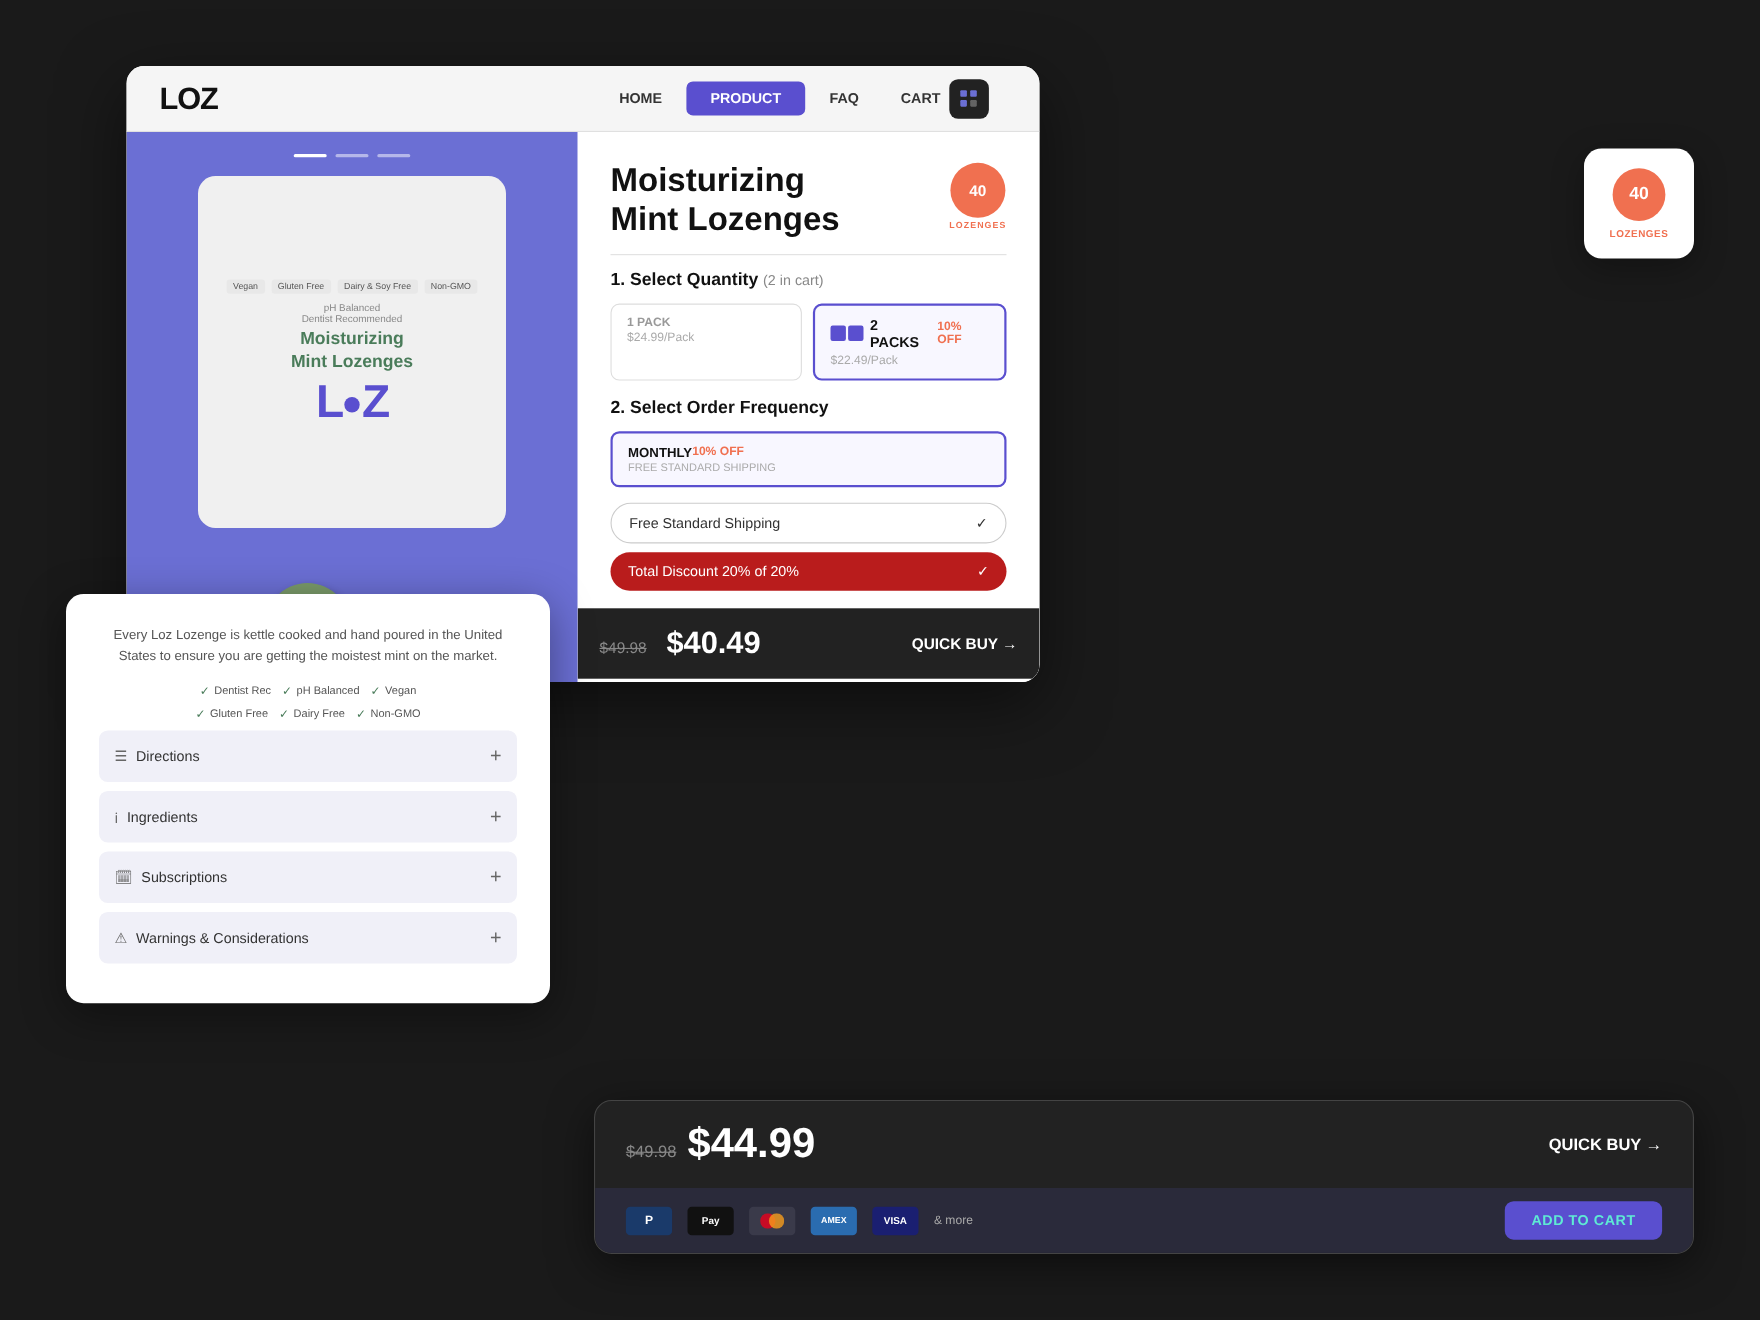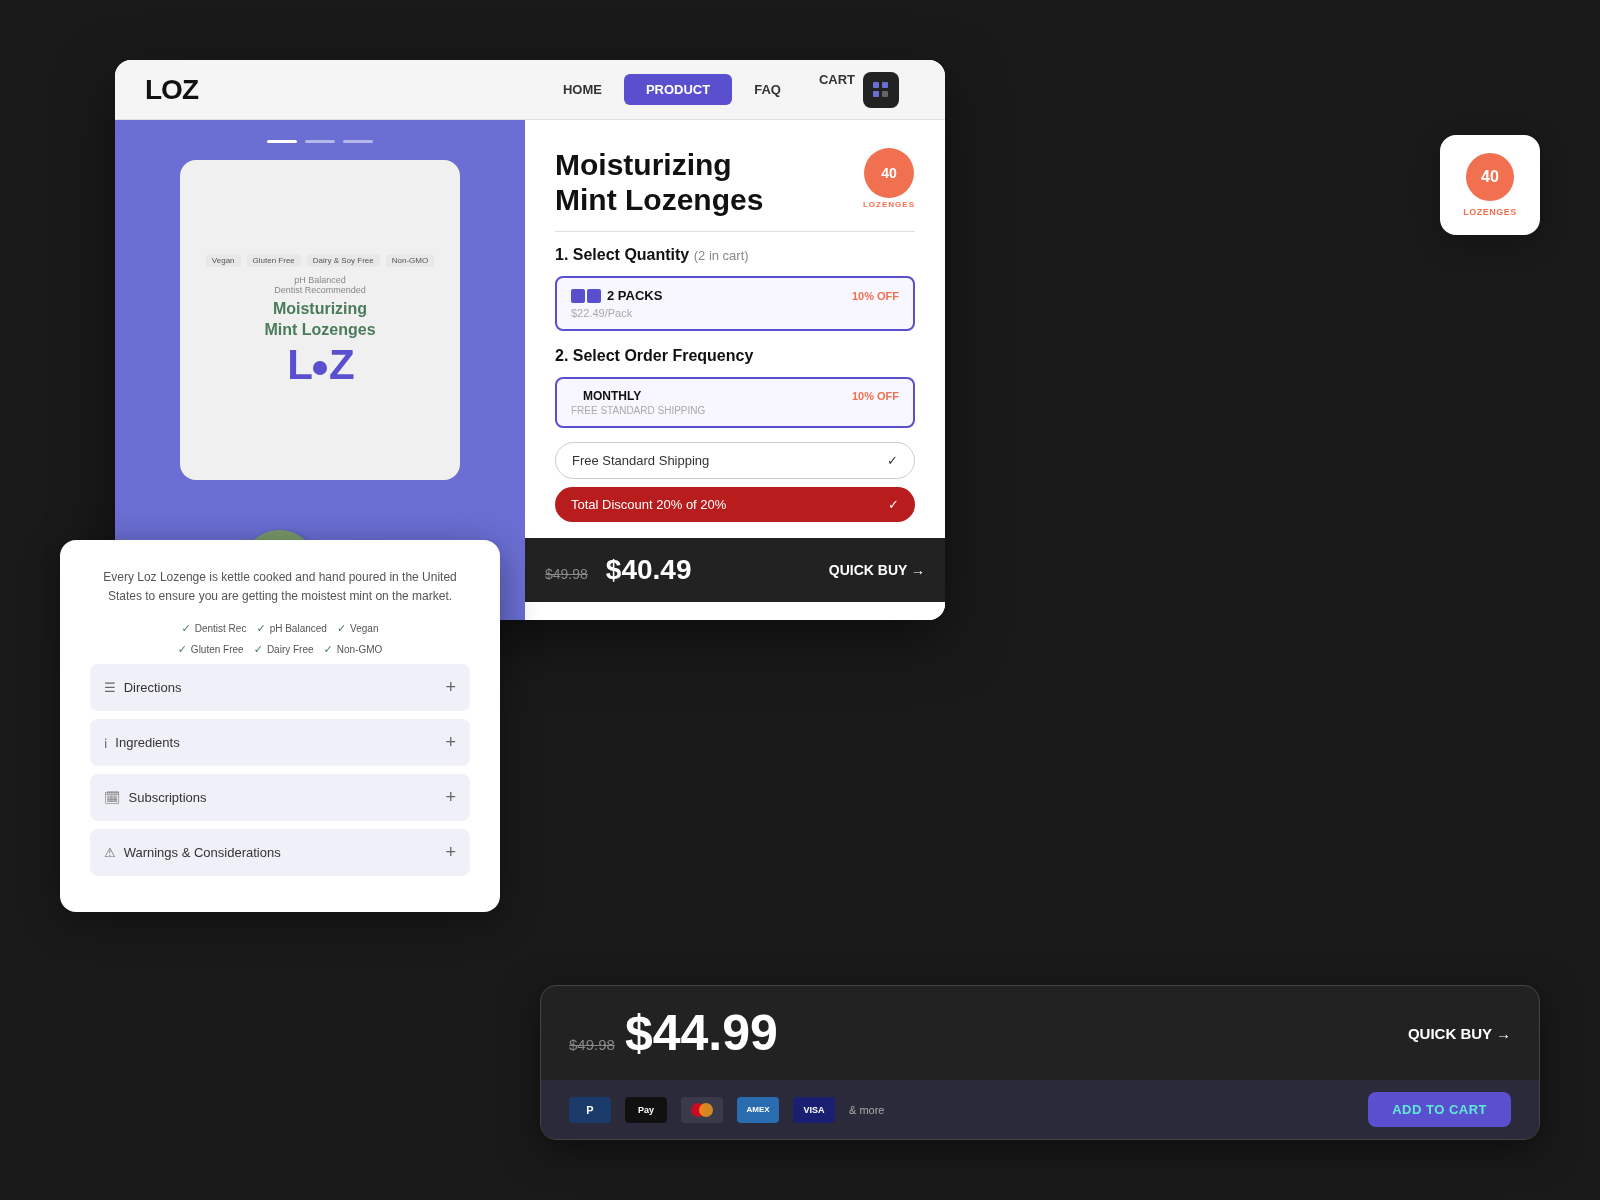--- a/index.html
+++ b/index.html
@@ -54,20 +54,21 @@
       text-decoration: none;
       cursor: pointer;
     }
     .nav-link.active {
       background: #5a4fcf;
       color: #fff;
       border-radius: 6px;
     }
     .nav-cart {
       display: flex;
+      align-items: center;
       gap: 8px;
       padding: 8px 16px;
       font-size: 13px;
       font-weight: 600;
       color: #333;
       cursor: pointer;
     }
     .cart-icon-box {
       width: 36px;
       height: 36px;
@@ -322,23 +323,21 @@
     }
     .freq-option.selected .freq-label { color: #111; }
     .freq-sub {
       font-size: 10px;
       color: #aaa;
       margin-top: 2px;
     }
     .freq-header {
       display: flex;
       align-items: center;
-      justify-content: space-between;
       margin-bottom: 2px;
-      margin-left: 12px;
     }
     .freq-off {
       font-size: 11px;
       font-weight: 700;
       color: #f07050;
     }
 
     
     .shipping-pill {
       display: flex;
@@ -521,21 +520,21 @@
       display: flex;
       align-items: baseline;
       gap: 10px;
     }
     .checkout-old {
       font-size: 15px;
       color: #888;
       text-decoration: line-through;
     }
     .checkout-new {
-      font-size: 50px;
+      font-size: 38px;
       font-weight: 900;
       color: #fff;
     }
     .checkout-quick-buy {
       font-size: 15px;
       font-weight: 700;
       color: #fff;
       cursor: pointer;
       display: flex;
       align-items: center;
@@ -652,20 +651,24 @@
           <div class="lozenge-label">LOZENGES</div>
         </div>
       </div>
       <div class="divider"></div>
 
       <div class="section-title">
         <span>1. Select Quantity</span>
         <span class="in-cart">(2 in cart)</span>
       </div>
       <div class="quantity-options">
+        <div class="qty-option">
+          <div class="qty-pack">1 PACK</div>
+          <div class="qty-price">$24.99/Pack</div>
+        </div>
         <div class="qty-option selected">
           <div class="qty-option-header">
             <div class="qty-icon">
               <div class="qty-icon-box"></div>
               <div class="qty-icon-box"></div>
             </div>
             <div class="qty-packs-label">2 PACKS</div>
             <div class="qty-off">10% OFF</div>
           </div>
           <div class="qty-price">$22.49/Pack</div>

